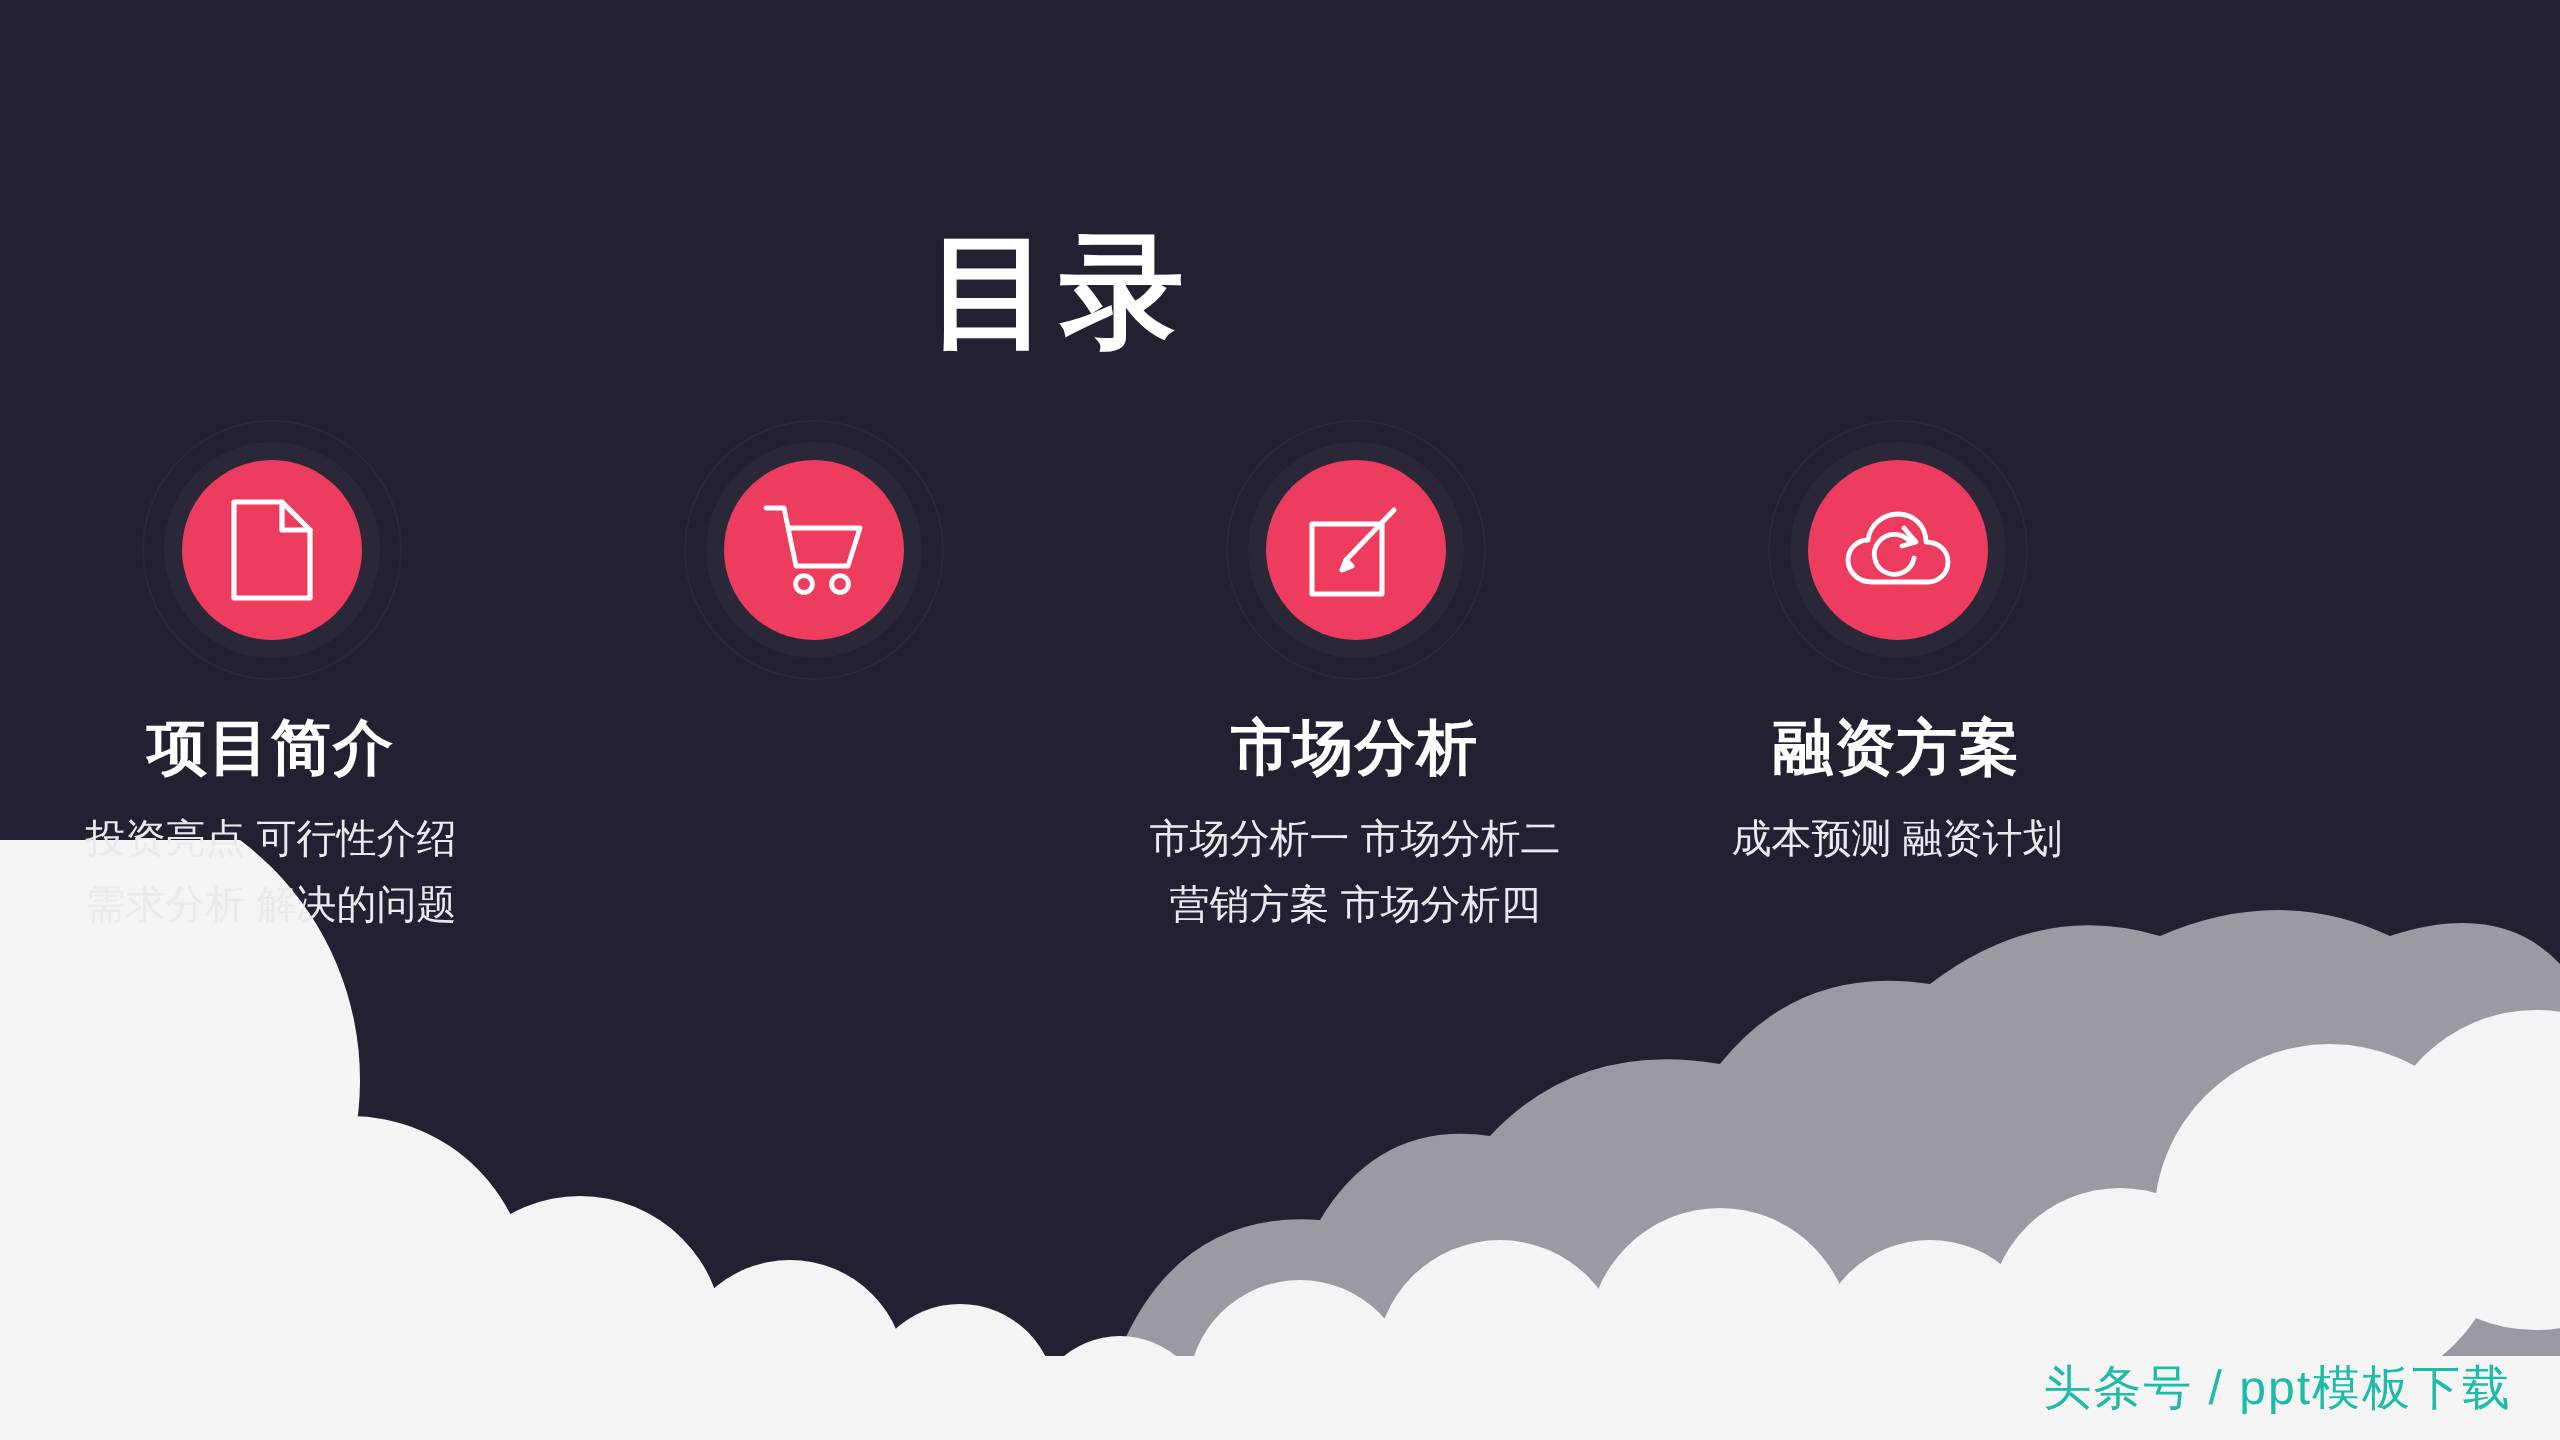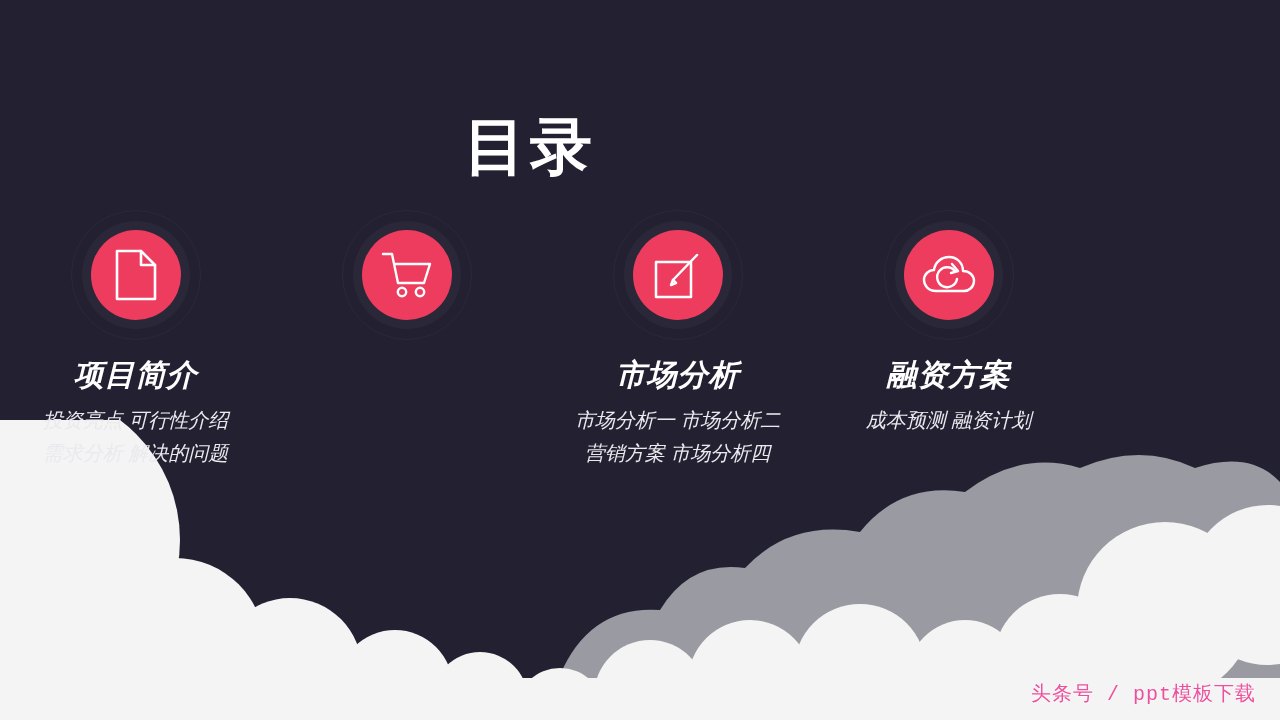--- a/index.html
+++ b/index.html
@@ -40,21 +40,20 @@
 
   
   .columns {
     position:absolute;
     left:0; top:210px;
     width:1084px;
     display:flex;
     flex-direction:row;
     align-items:flex-start;
     justify-content:center;
-    font-style:italic;
   }
   .col {
     width:276px;
     display:flex;
     flex-direction:column;
     align-items:center;
   }
 
   
   .medallion {
@@ -108,27 +107,26 @@
     line-height:33px;
     color:#e9e9ee;
     white-space:nowrap;
     font-weight:normal;
   }
 
   
   .watermark {
     position:absolute;
     right:24px; bottom:10px;
-    font-size:20px;
+    font-size:24px;
     line-height:30px;
-    color:#ec4899;
+    color:#14b8a6;
     opacity:.95;
     letter-spacing:1px;
     text-shadow:0 1px 0 rgba(255,255,255,.55);
-    font-family:Liberation Mono, monospace;
   }
 </style>
 </head>
 <body>
 
 <div class="slide">
 
   <svg class="clouds" viewBox="0 0 1280 300" preserveAspectRatio="none">
 
     <g fill="#9a9aa3">

